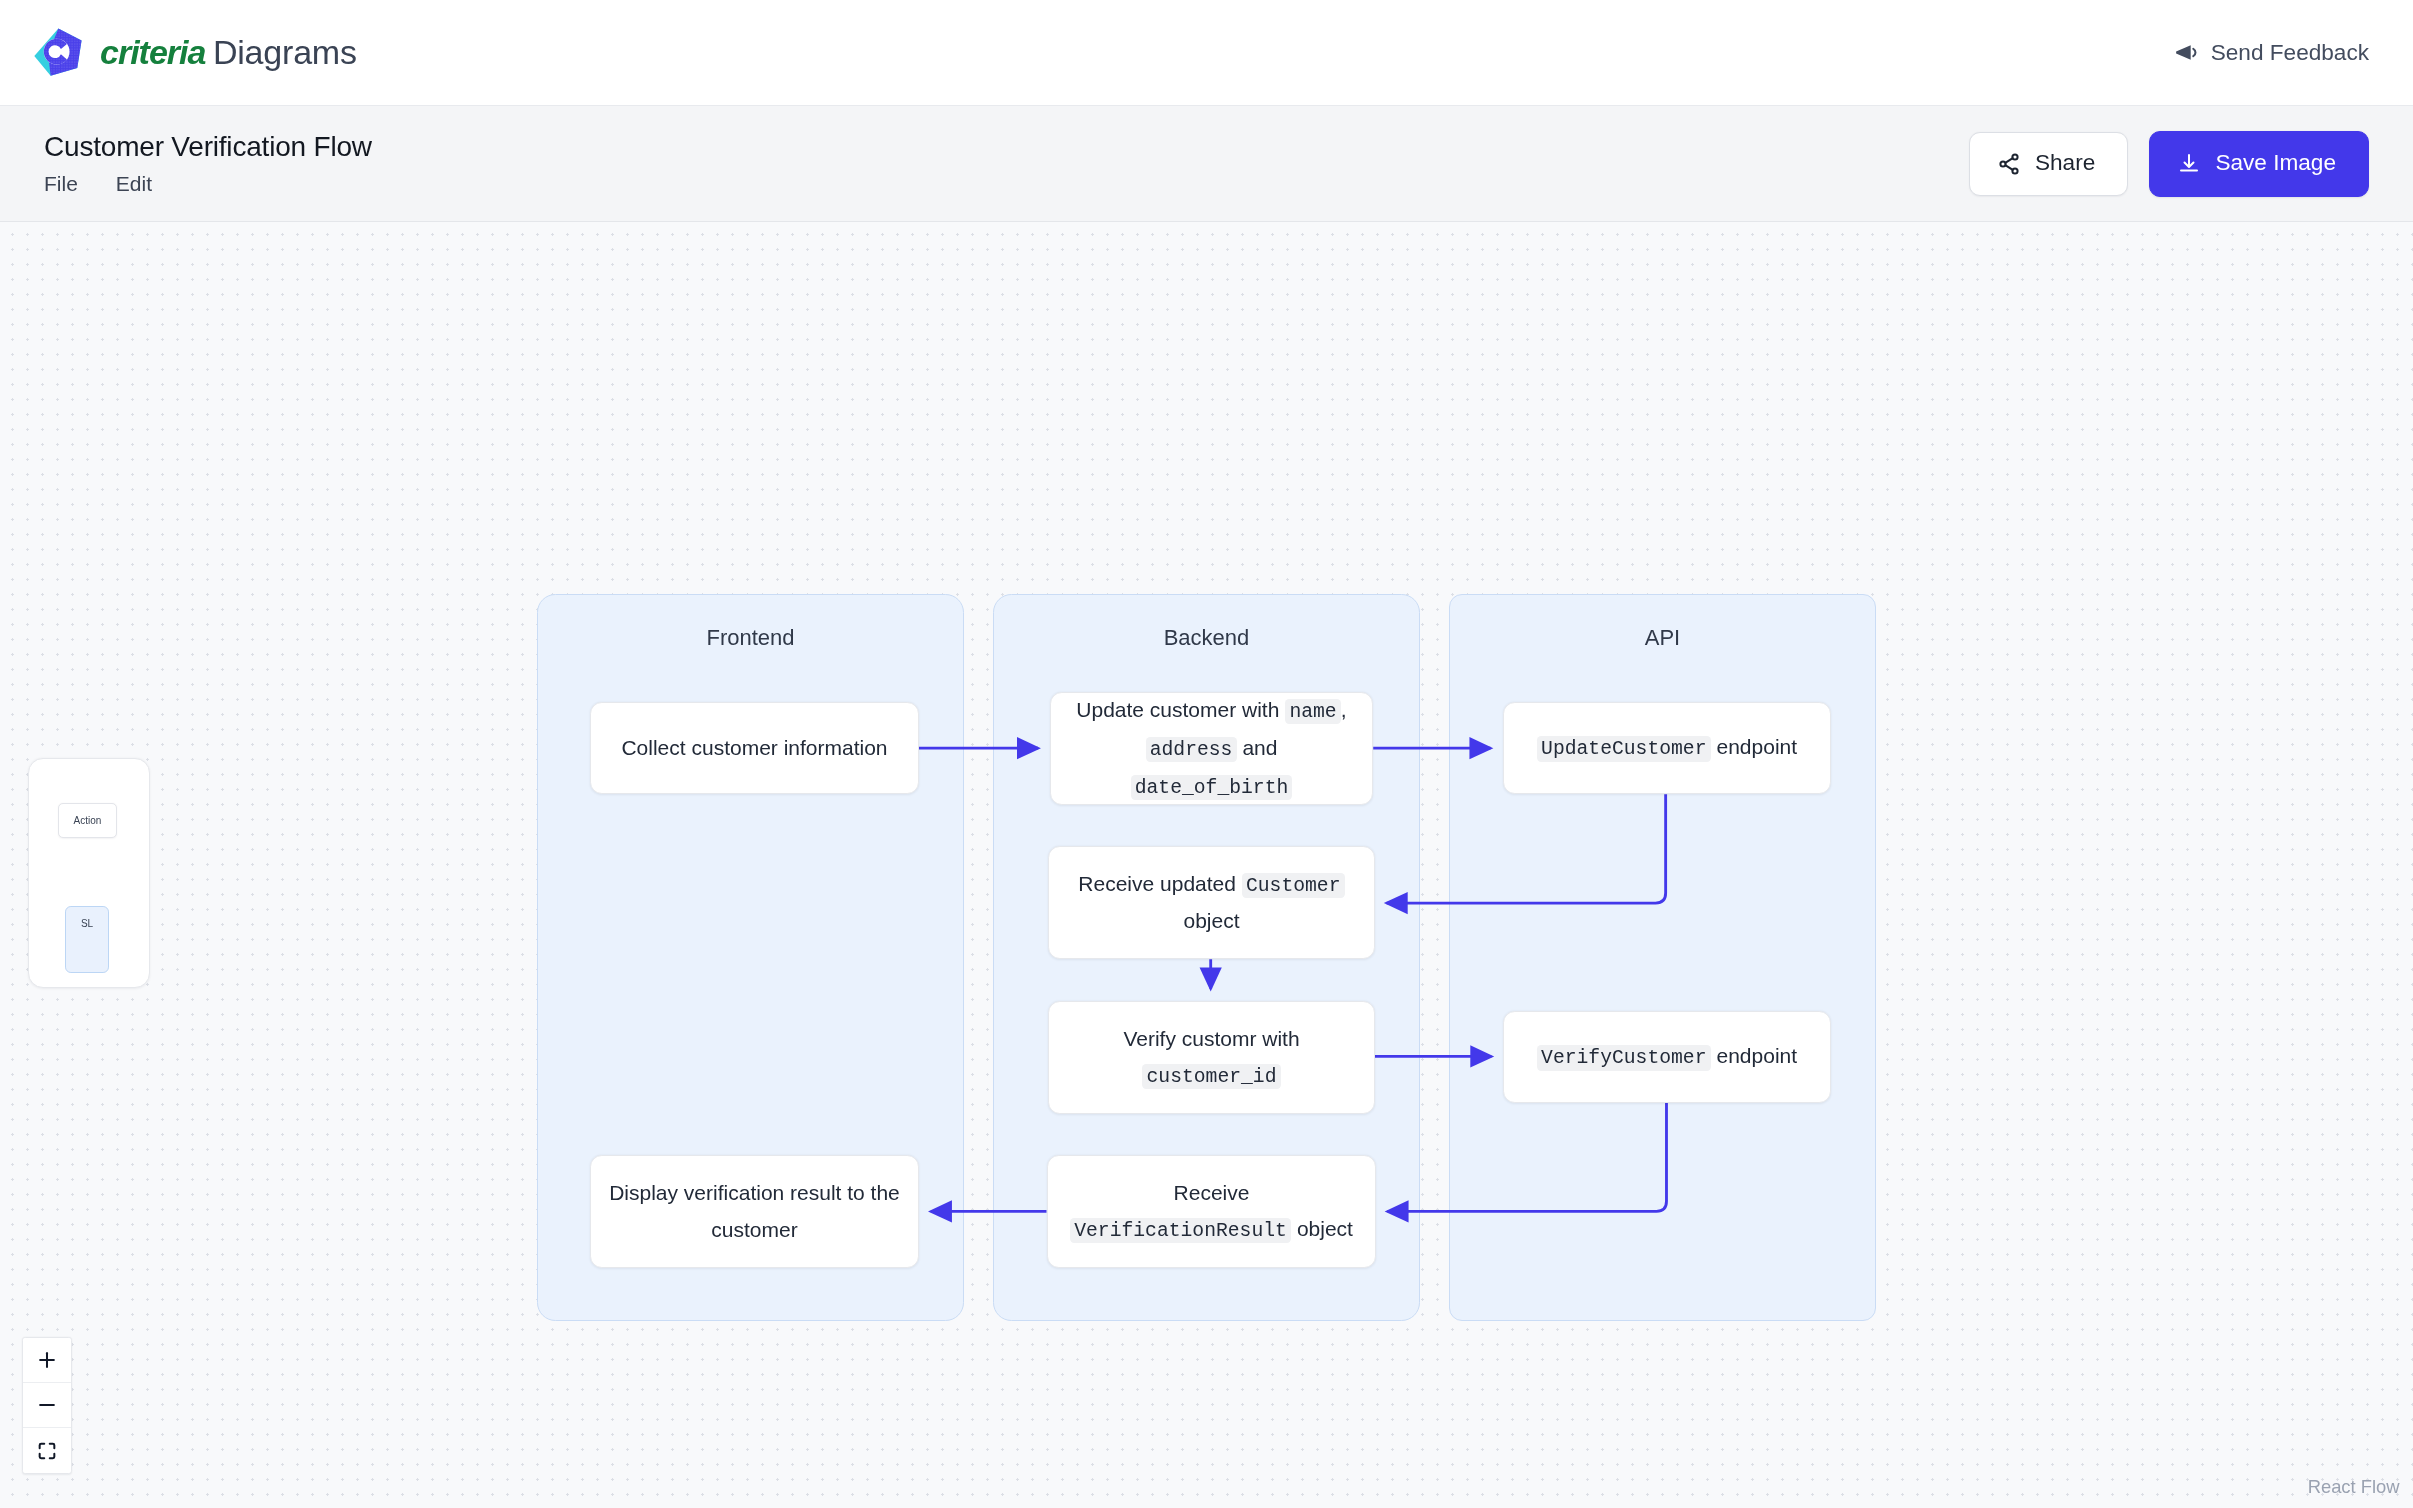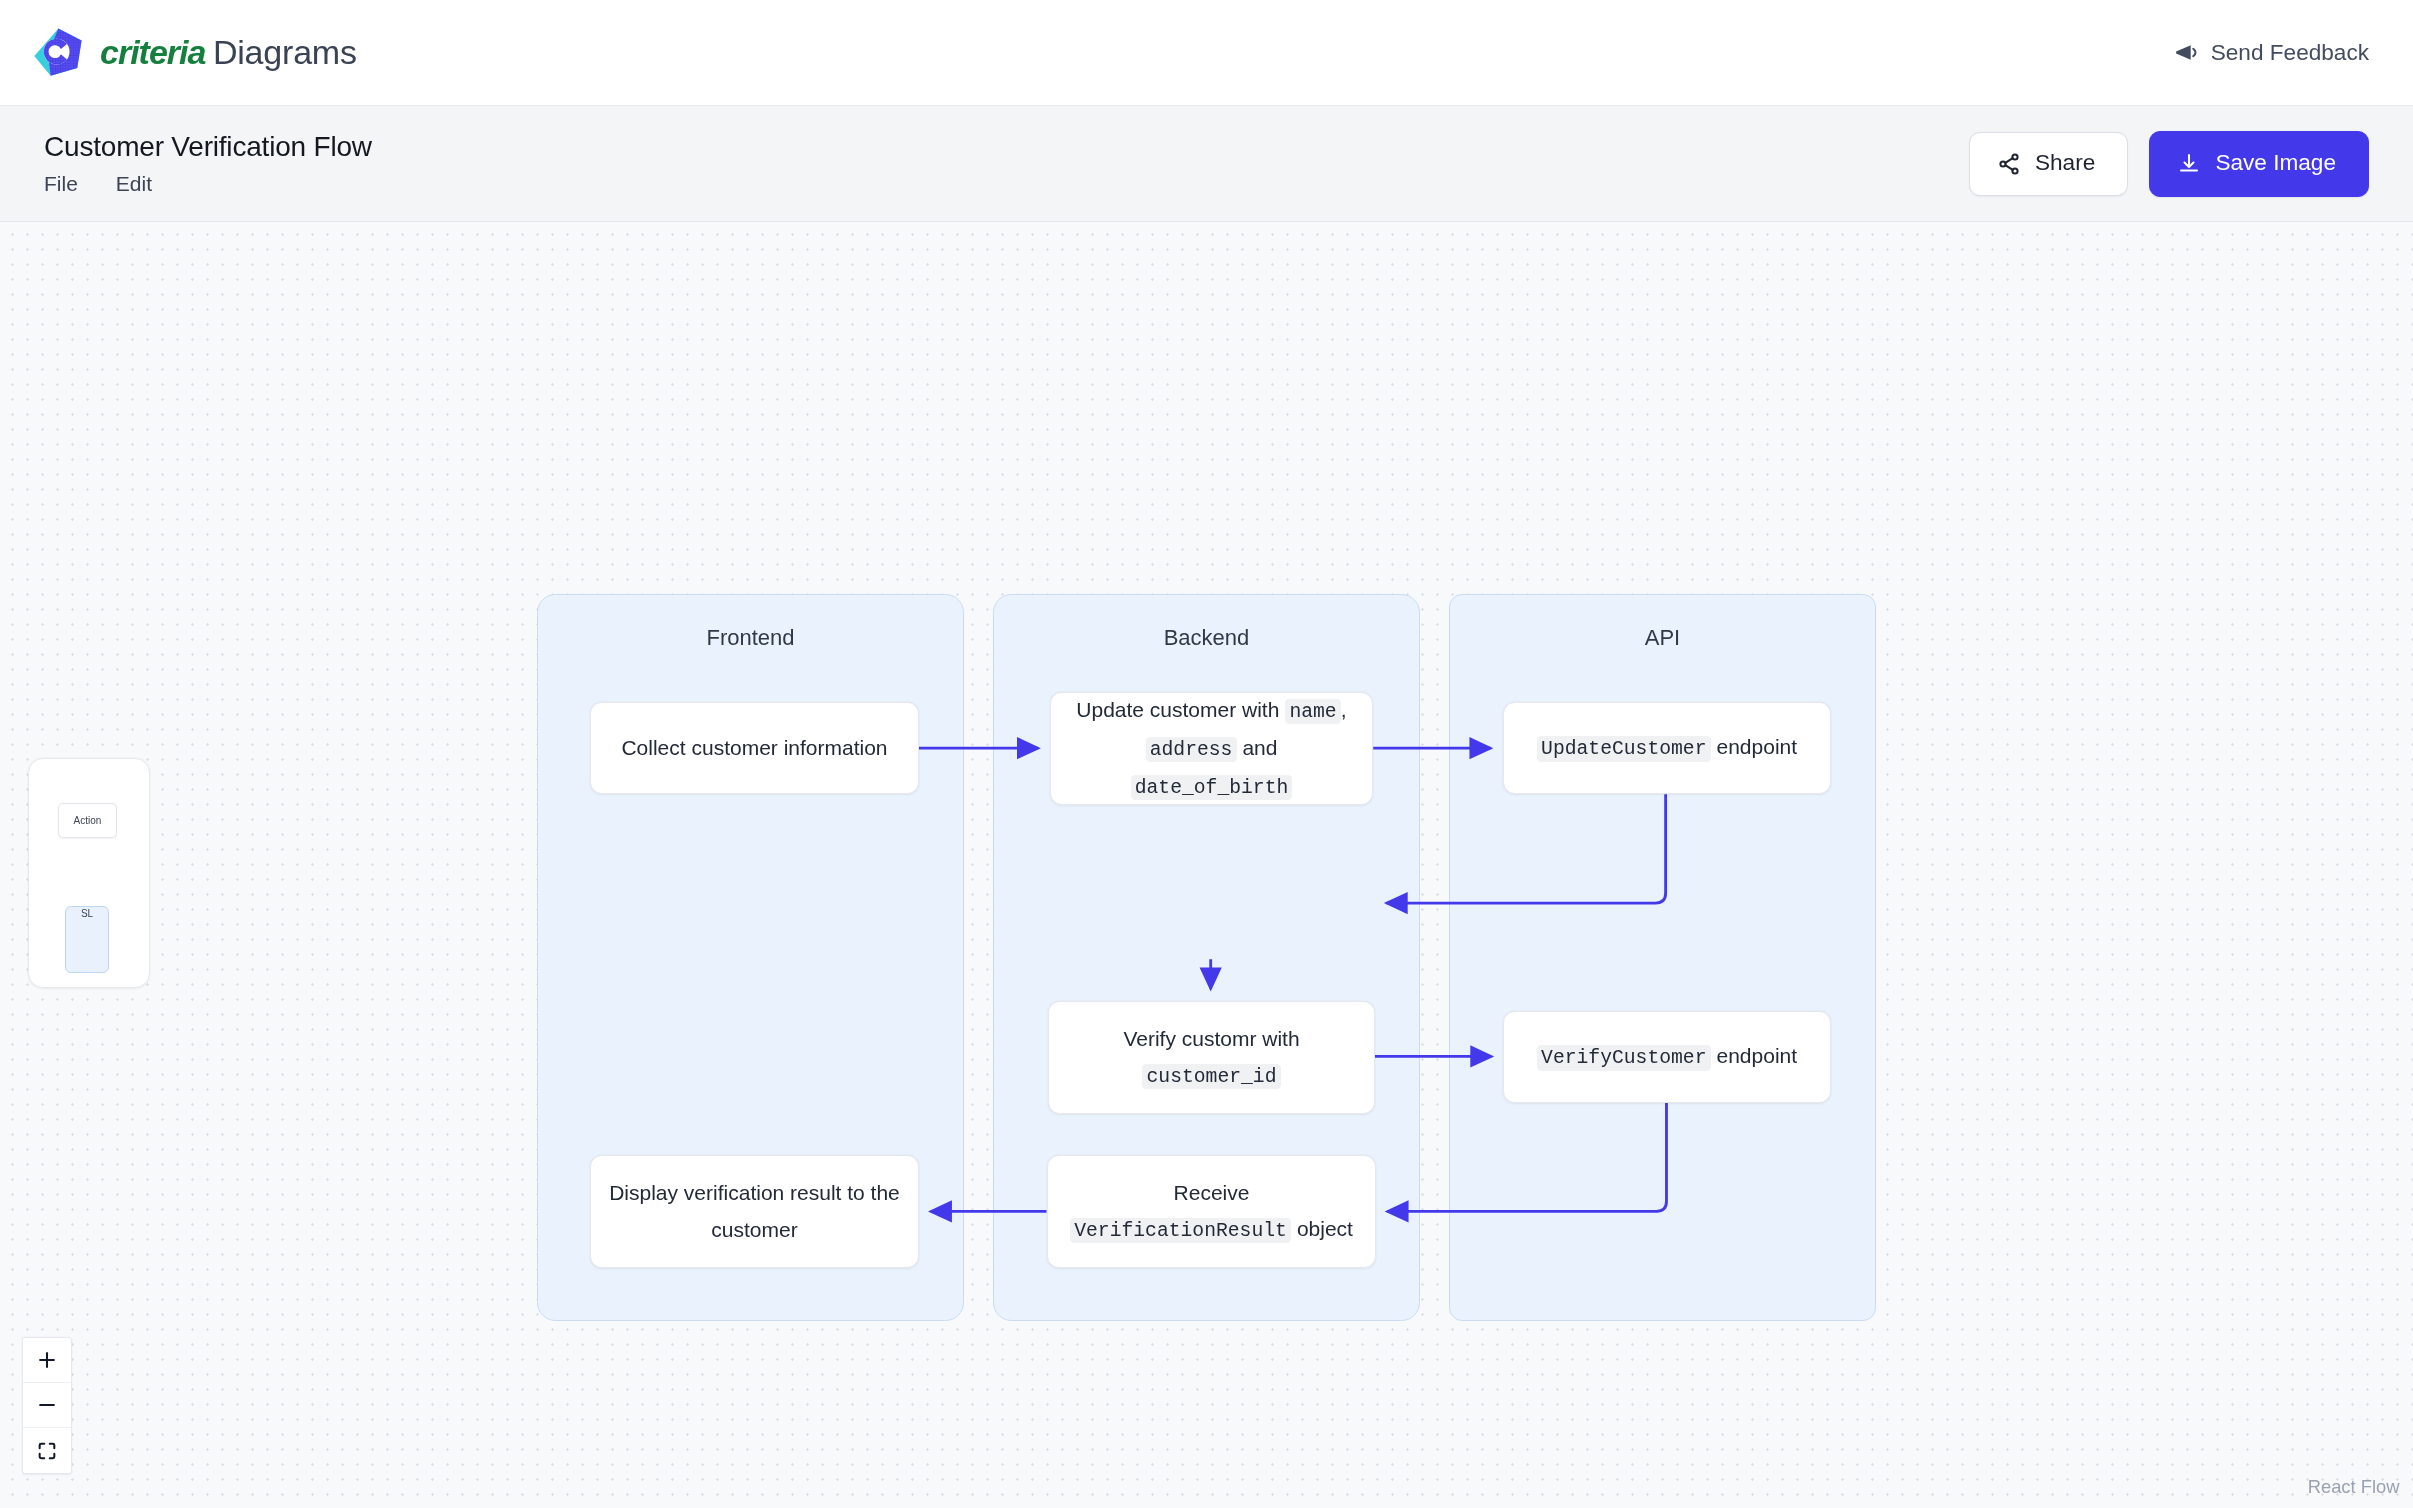--- a/index.html
+++ b/index.html
@@ -92,21 +92,21 @@
     background: #ffffff; border: 0.8px solid #e3e5ea; border-radius: 5px;
     display: flex; align-items: center; justify-content: center;
     font-size: 10px; color: #3a4354;
     box-shadow: 0 0.8px 1.7px rgba(16,24,40,.05);
   }
   .palette-lane {
     position: absolute; left: 36px; top: 147px;
     width: 44px; height: 67px;
     background: #e9f1fd; border: 0.8px solid #bcd6f5; border-radius: 5.9px;
     display: flex; align-items: flex-start; justify-content: center;
-    padding-top: 1px;
+    padding-top: 11px;
     font-size: 10px; color: #3a4354;
   }
 
   
   .lane {
     position: absolute;
     background: #eaf2fd;
     border: 1.3px solid #cadcf5;
     border-radius: 18.4px;
   }
@@ -285,20 +285,23 @@
   </div>
 
   <div class="node" id="n-update">
     <span>Update customer with <code>name</code>, <code>address</code> and <code>date_of_birth</code></span>
   </div>
 
   <div class="node" id="n-update-ep">
     <span><code>UpdateCustomer</code> endpoint</span>
   </div>
 
+  <div class="node" id="n-recv-cust">
+    <span>Receive updated <code>Customer</code> object</span>
+  </div>
 
   <div class="node" id="n-verify">
     <span>Verify customr with <code>customer_id</code></span>
   </div>
 
   <div class="node" id="n-verify-ep">
     <span><code>VerifyCustomer</code> endpoint</span>
   </div>
 
   <div class="node" id="n-recv-vr">

